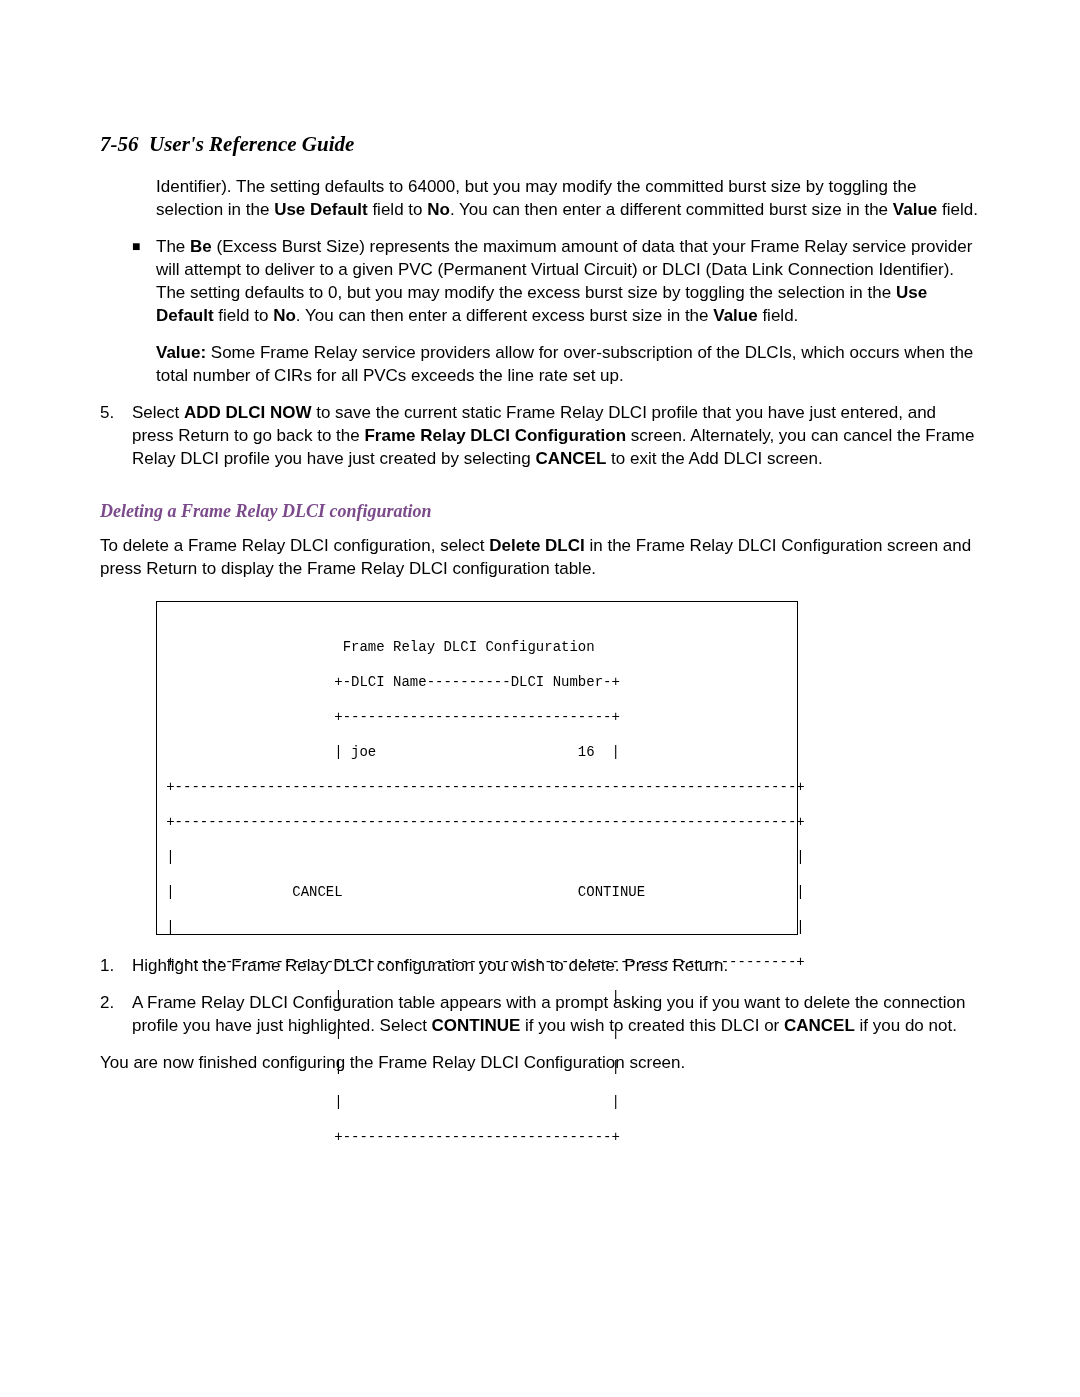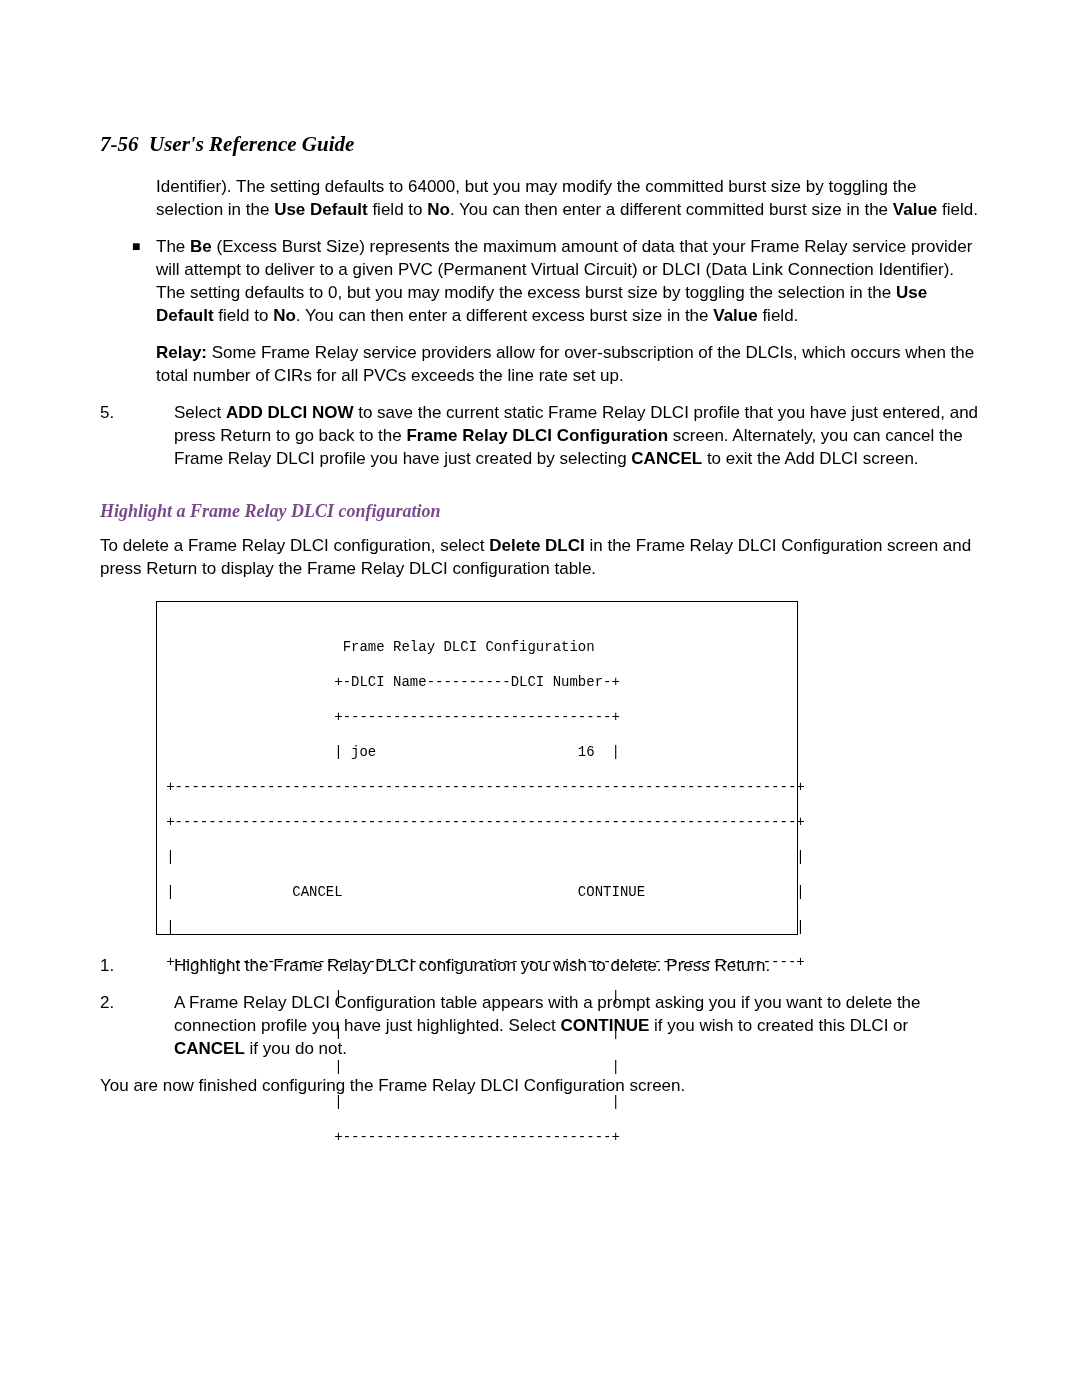--- a/index.html
+++ b/index.html
@@ -36,21 +36,20 @@
   .num-item {
     display: flex;
     margin-bottom: 14px;
   }
   .num-item .num {
     width: 32px;
     flex-shrink: 0;
   }
   .num-item .txt {
     flex: 1;
-    margin-left: 42px;
   }
   .bullet-item {
     display: flex;
     margin-bottom: 14px;
     margin-left: 32px;
   }
   .bullet-item .bullet {
     width: 24px;
     flex-shrink: 0;
     font-size: 14px;
@@ -104,31 +103,31 @@
   </div>
 
   <div class="bullet-item">
     <div class="bullet">■</div>
     <div class="txt">
       <span>The </span><b class="hv">Be</b><span> (Excess Burst Size) represents the maximum amount of data that your Frame Relay service provider will attempt to deliver to a given PVC (Permanent Virtual Circuit) or DLCI (Data Link Connection Identifier). The setting defaults to 0, but you may modify the excess burst size by toggling the selection in the </span><b class="hv">Use Default</b><span> field to </span><b class="hv">No</b><span>. You can then enter a different excess burst size in the </span><b class="hv">Value</b><span> field.</span>
     </div>
   </div>
 
   <div class="para indent-2">
-    <b class="hv">Relay:</b><span>  Some Frame Relay service providers allow for over-subscription of the DLCIs, which occurs when the total number of CIRs for all PVCs exceeds the line rate set up.</span>
+    <b class="hv">Value:</b><span>  Some Frame Relay service providers allow for over-subscription of the DLCIs, which occurs when the total number of CIRs for all PVCs exceeds the line rate set up.</span>
   </div>
 
   <div class="num-item">
     <div class="num">5.</div>
     <div class="txt">
       <span>Select </span><b class="hv">ADD DLCI NOW</b><span> to save the current static Frame Relay DLCI profile that you have just entered, and press Return to go back to the </span><b class="hv">Frame Relay DLCI Configuration</b><span> screen. Alternately, you can cancel the Frame Relay DLCI profile you have just created by selecting </span><b class="hv">CANCEL</b><span> to exit the Add DLCI screen.</span>
     </div>
   </div>
 
-  <div class="section-sub">Highlight a Frame Relay DLCI configuration</div>
+  <div class="section-sub">Deleting a Frame Relay DLCI configuration</div>
 
   <div class="para">
     <span>To delete a Frame Relay DLCI configuration, select </span><b class="hv">Delete DLCI</b><span> in the Frame Relay DLCI Configuration screen and press Return to display the Frame Relay DLCI configuration table.</span>
   </div>
 
   <div class="terminal-outer">
     <div class="terminal-inner">
 <div>                        Frame Relay DLCI Configuration</div>
 <div>                       +-DLCI Name----------DLCI Number-+</div>
 <div>                       +--------------------------------+</div>

